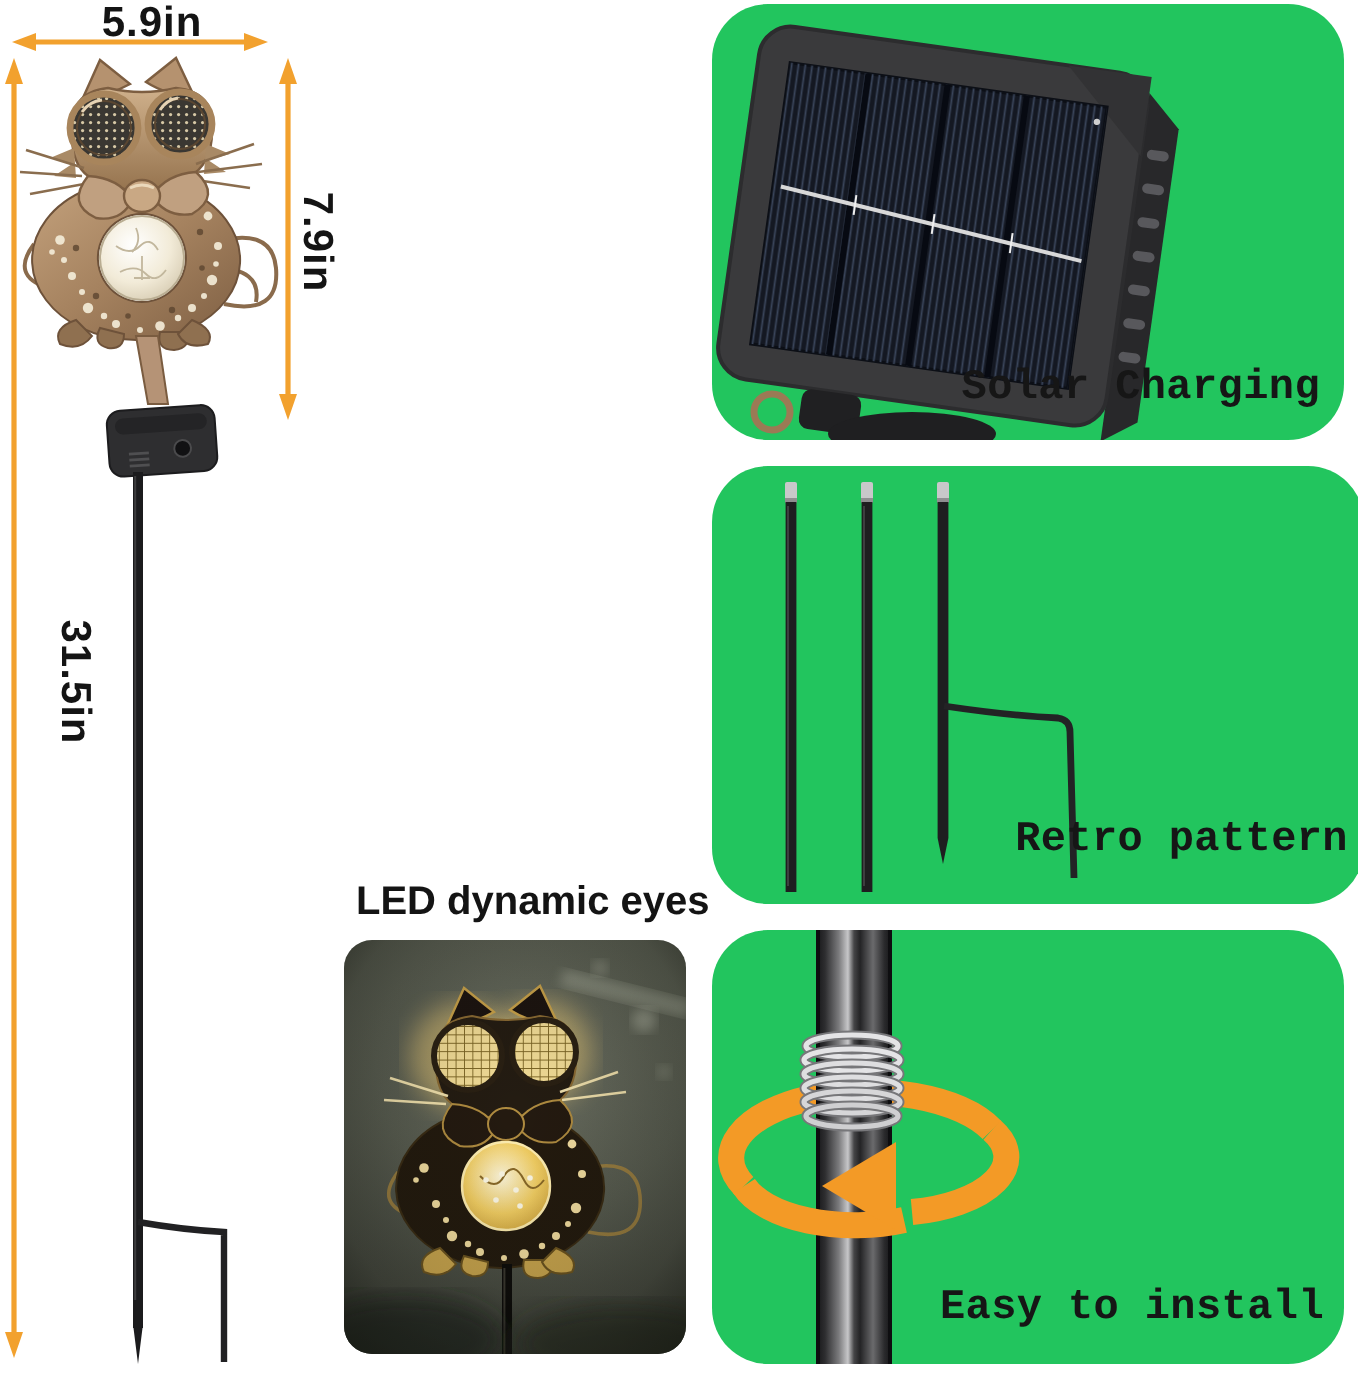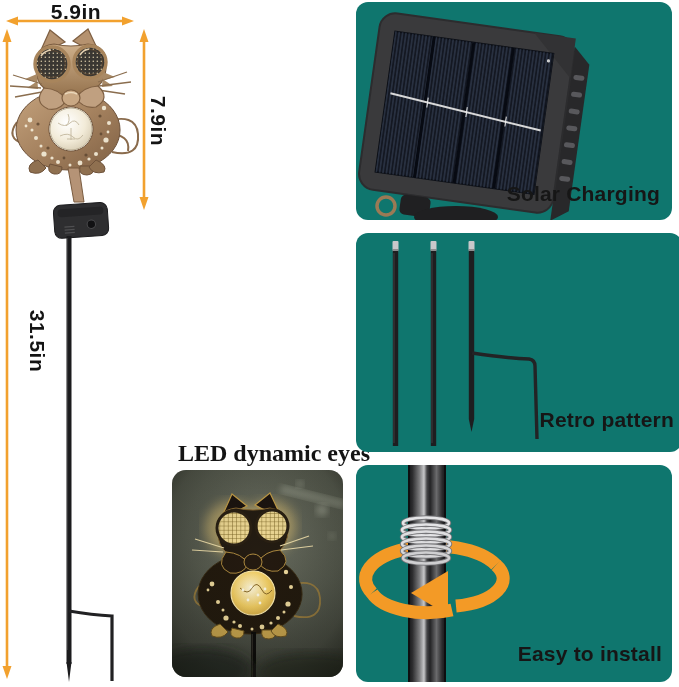--- a/index.html
+++ b/index.html
@@ -12,29 +12,29 @@
     position:absolute;font-weight:700;font-size:21px;color:#141414;
     white-space:nowrap;letter-spacing:.5px;
   }
   .dim-label.rot{transform:translate(-50%,-50%) rotate(90deg);}
   .dim-label.ctr{transform:translateX(-50%);}
   .feature-label{
     position:absolute;font-weight:700;font-size:21px;color:#161616;
     white-space:nowrap;letter-spacing:.2px;
   }
   .panel{
-    position:absolute;left:356px;width:316px;background:#0f766e;
-    border-radius:12px;overflow:hidden;
+    position:absolute;left:356px;width:316px;background:#22c55e;
+    border-radius:28px;overflow:hidden;font-family:Liberation Mono, monospace;
   }
   #panel-solar{top:2px;height:218px;}
   #panel-retro{top:233px;height:219px;padding-left:10px;}
   #panel-install{top:465px;height:217px;}
   #led-label{
     position:absolute;left:178px;top:440px;width:168px;text-align:center;
-    font-weight:700;font-size:24px;color:#141414;white-space:nowrap;font-family:Liberation Serif, serif;
+    font-weight:700;font-size:20px;color:#141414;white-space:nowrap;
   }
   #night-photo{
     position:absolute;left:172px;top:470px;width:171px;height:207px;
     border-radius:14px;overflow:hidden;
     background:radial-gradient(circle at 55% 30%, #6d7163 0%, #575b4f 45%, #42453c 75%, #343730 100%);
   }
   #night-photo svg{display:block;}
   svg{display:block;}
 </style>
 </head>

